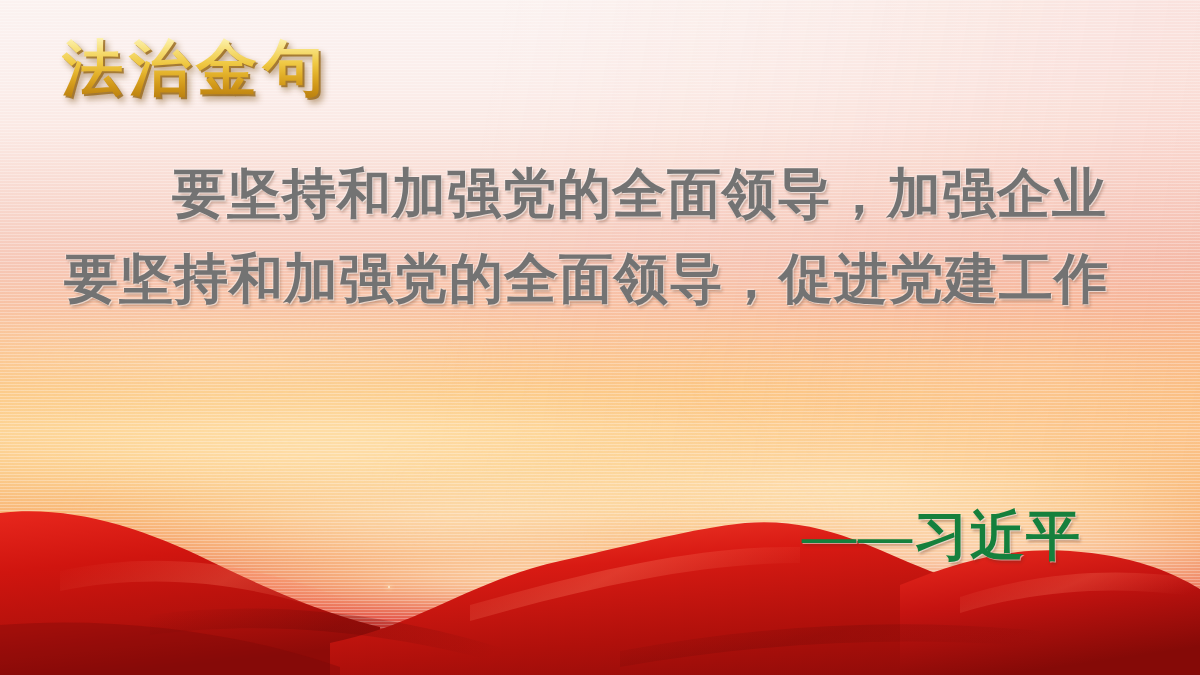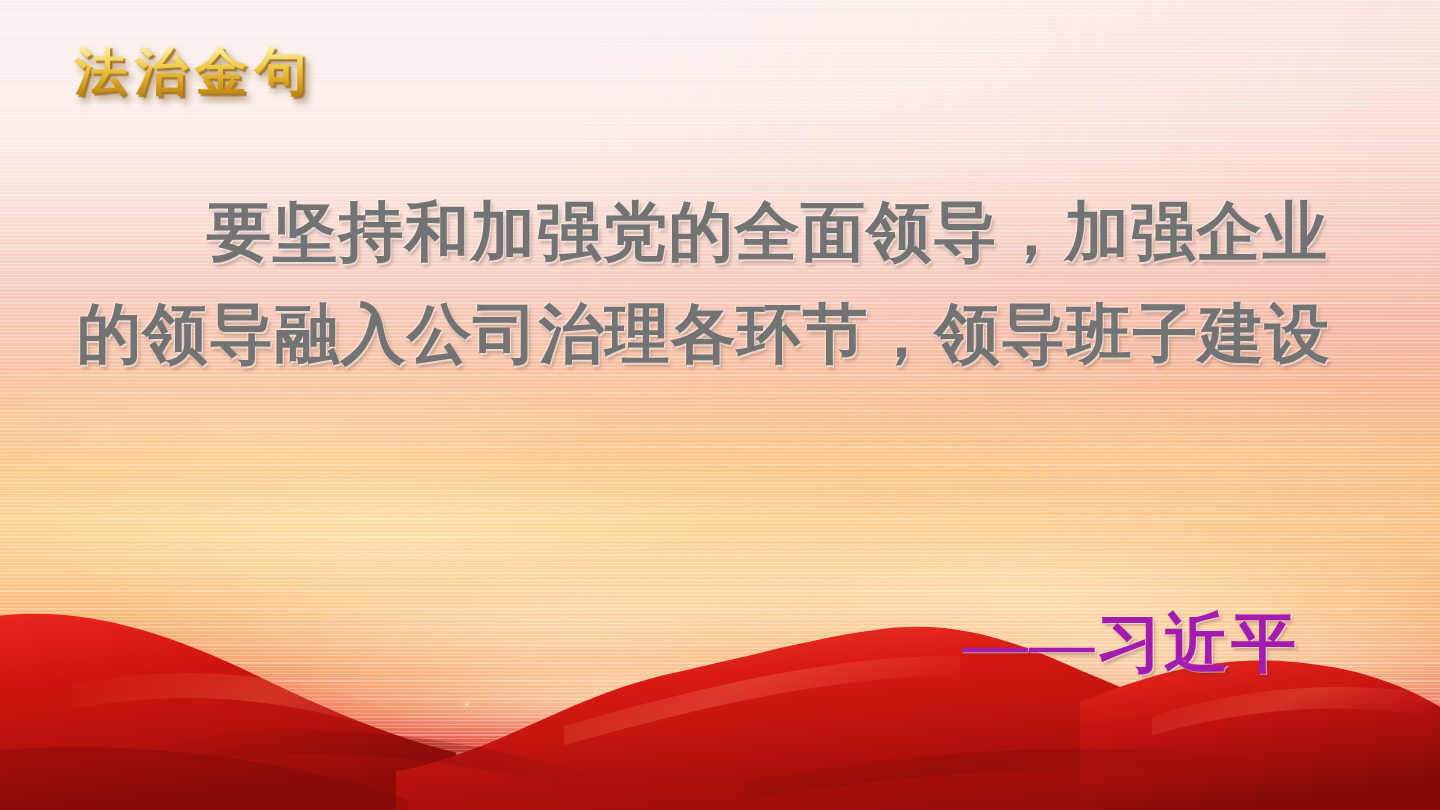--- a/index.html
+++ b/index.html
@@ -126,21 +126,21 @@
     left: 0; bottom: 0;
     width: 1200px; height: 200px;
   }
 
   
   #title {
     position: absolute;
     left: 62px;
     top: 38px;
     font-family: "Liberation Serif", "DejaVu Serif", serif;
-    font-size: 44px;
+    font-size: 61px;
     font-weight: 700;
     letter-spacing: 6px;
     line-height: 1.0;
     white-space: nowrap;
     background: linear-gradient(to bottom,
         #fdf2b0 0%,
         #f7e07c 18%,
         #efc843 42%,
         #e0ad27 62%,
         #cf9517 80%,
@@ -179,21 +179,21 @@
   #quote .ln + .ln { text-indent: 0; }
 
   
   #attribution {
     position: absolute;
     right: 118px;
     top: 500px;
     font-family: "Liberation Serif", "DejaVu Serif", serif;
     font-size: 54px;
     font-weight: 700;
-    color: #a21caf;
+    color: #15803d;
     letter-spacing: 2px;
     white-space: nowrap;
     text-shadow:
       1px 1px 0 rgba(255,255,255,.5),
       2px 3px 3px rgba(90,40,25,.30);
   }
 </style>
 </head>
 <body>
 
@@ -266,18 +266,18 @@
     <path d="M960,122 C1040,96 1120,92 1200,104 L1200,122 C1120,110 1040,114 960,138 Z" fill="url(#foldLight)" opacity=".45"></path>
     <path d="M150,140 C300,120 440,150 540,186 L540,200 C440,168 300,140 150,160 Z" fill="url(#foldDark)" opacity=".6"></path>
     <path d="M620,176 C760,150 900,142 1040,156 L1040,172 C900,160 760,168 620,192 Z" fill="url(#foldDark)" opacity=".5"></path>
     <path d="M0,150 C120,140 250,160 340,192 L340,200 L0,200 Z" fill="rgba(120,10,8,.35)"></path>
   </svg>
 
   <div id="title">法治金句</div>
 
   <div id="quote">
     <span class="ln">要坚持和加强党的全面领导，加强企业</span>
-    <span class="ln">的领导融入公司治理各环节，领导班子建设</span>
+    <span class="ln">要坚持和加强党的全面领导，促进党建工作</span>
   </div>
 
   <div id="attribution">——习近平</div>
 
 </div>
 
 </body></html>

